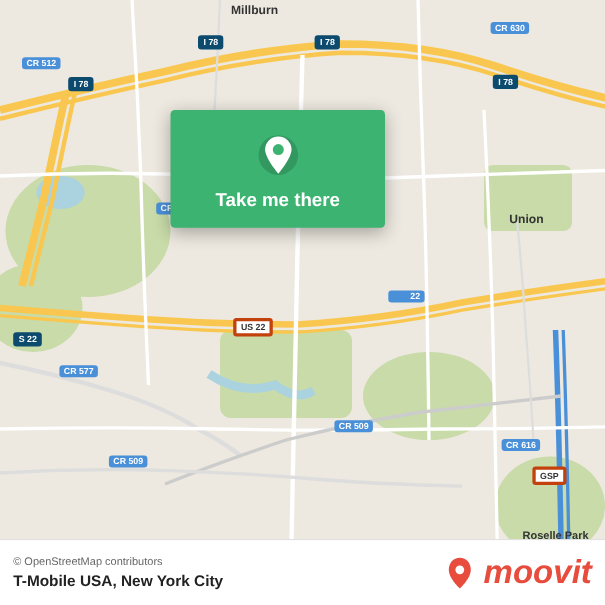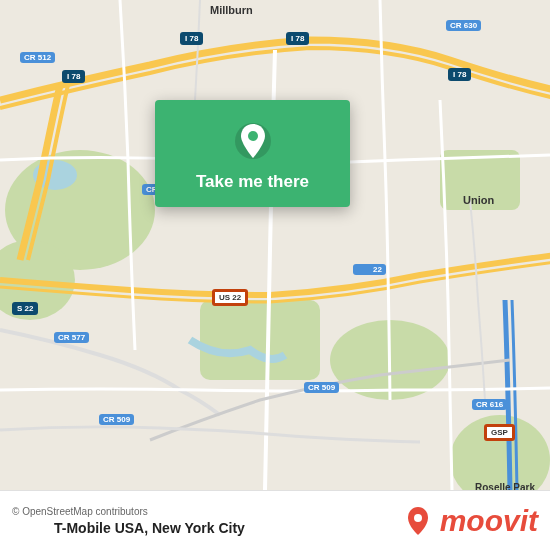--- a/index.html
+++ b/index.html
@@ -109,21 +109,20 @@
     .copyright-text {
       font-size: 10px;
       color: #666;
     }
 
     .location-name {
       font-size: 14px;
       font-weight: bold;
       color: #222;
       margin-top: 3px;
-      margin-left: 42px;
     }
 
     .moovit-logo {
       display: flex;
       align-items: center;
       gap: 6px;
     }
 
     .moovit-icon {
       width: 32px;
@@ -210,21 +209,21 @@
   <div class="road-label i-shield" style="left:286px;top:32px;">I 78</div>
   <div class="road-label i-shield" style="left:448px;top:68px;">I 78</div>
   <div class="road-label cr-shield" style="left:20px;top:52px;">CR 512</div>
   <div class="road-label cr-shield" style="left:446px;top:20px;">CR 630</div>
   <div class="road-label cr-shield" style="left:142px;top:184px;">CR</div>
   <div class="road-label shield" style="left:212px;top:289px;">US 22</div>
   <div class="road-label cr-shield" style="left:353px;top:264px;padding-left:20px;">22</div>
   <div class="road-label cr-shield" style="left:54px;top:332px;">CR 577</div>
   <div class="road-label cr-shield" style="left:304px;top:382px;">CR 509</div>
   <div class="road-label cr-shield" style="left:99px;top:414px;">CR 509</div>
-  <div class="road-label cr-shield" style="left:456px;top:399px;margin-left:16px;">CR 616</div>
+  <div class="road-label cr-shield" style="left:456px;top:399px;">CR 616</div>
   <div class="road-label shield" style="left:484px;top:424px;">GSP</div>
   <div class="road-label i-shield" style="left:12px;top:302px;">S 22</div>
 
   <div class="town-label" style="left:210px;top:4px;">Millburn</div>
   <div class="town-label" style="left:463px;top:194px;">Union</div>
   <div class="town-label" style="left:475px;top:482px;font-size:10px;">Roselle
 Park</div>
 
   <div class="popup-card">
 

